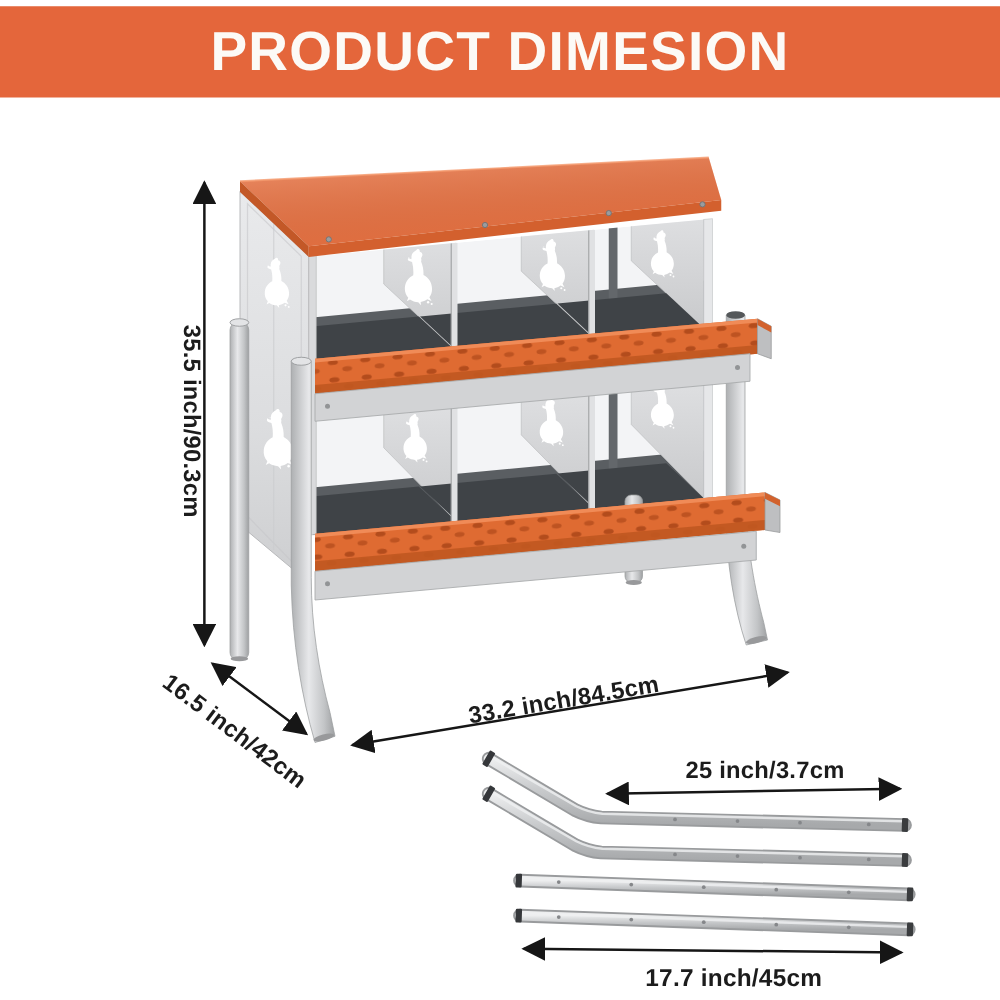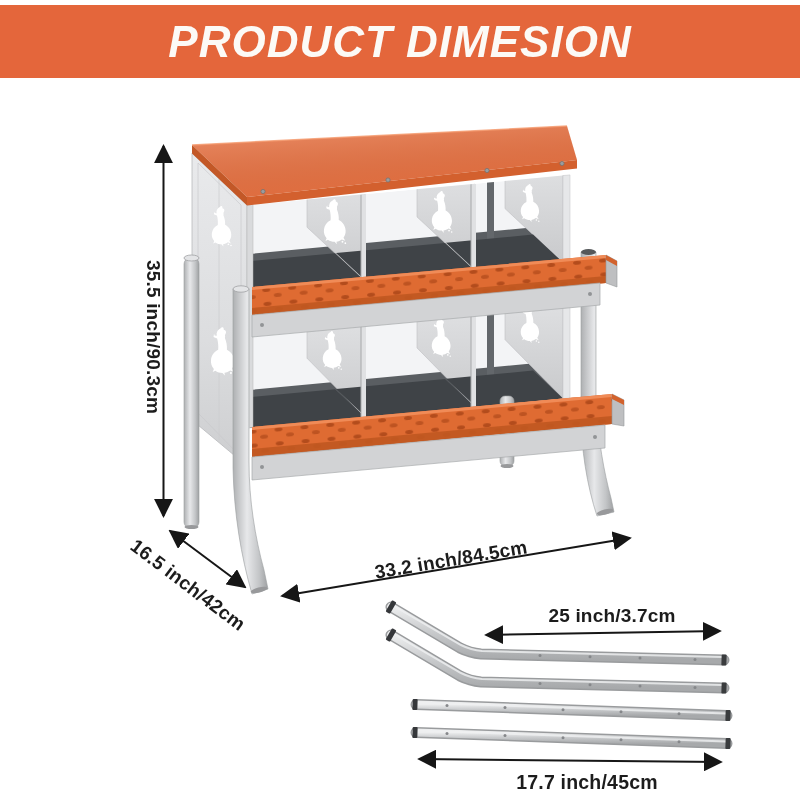--- a/index.html
+++ b/index.html
@@ -1,19 +1,19 @@
 <!DOCTYPE html>
 <html><head>
 <meta charset="utf-8">
 <style>
   html,body{margin:0;padding:0;background:#ffffff;}
   .stage{position:relative;width:800px;height:800px;background:#ffffff;overflow:hidden;
          font-family:"Liberation Sans",sans-serif;}
   .banner{position:absolute;top:5px;left:0;width:800px;height:73px;background:#E4663B;
-          display:flex;align-items:center;justify-content:center;font-style:italic;}
+          display:flex;align-items:center;justify-content:center;}
   .banner-title{color:#FCFAF6;font-size:44px;font-weight:bold;letter-spacing:1px;line-height:1;}
   svg.illustration{position:absolute;top:0;left:0;display:block;}
   svg text{font-family:"Liberation Sans",sans-serif;font-weight:bold;fill:#1C1C1C;letter-spacing:0.2px;}
 </style>
 </head>
 <body>
 
 <div class="stage">
 
   <div class="banner">

